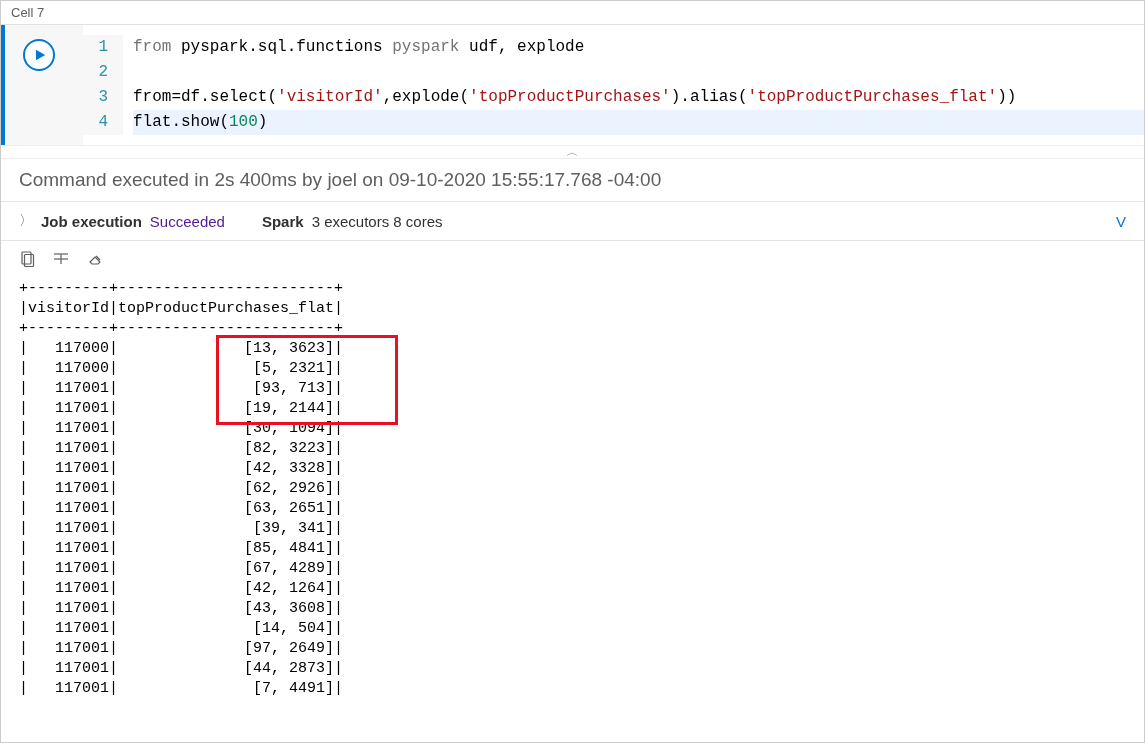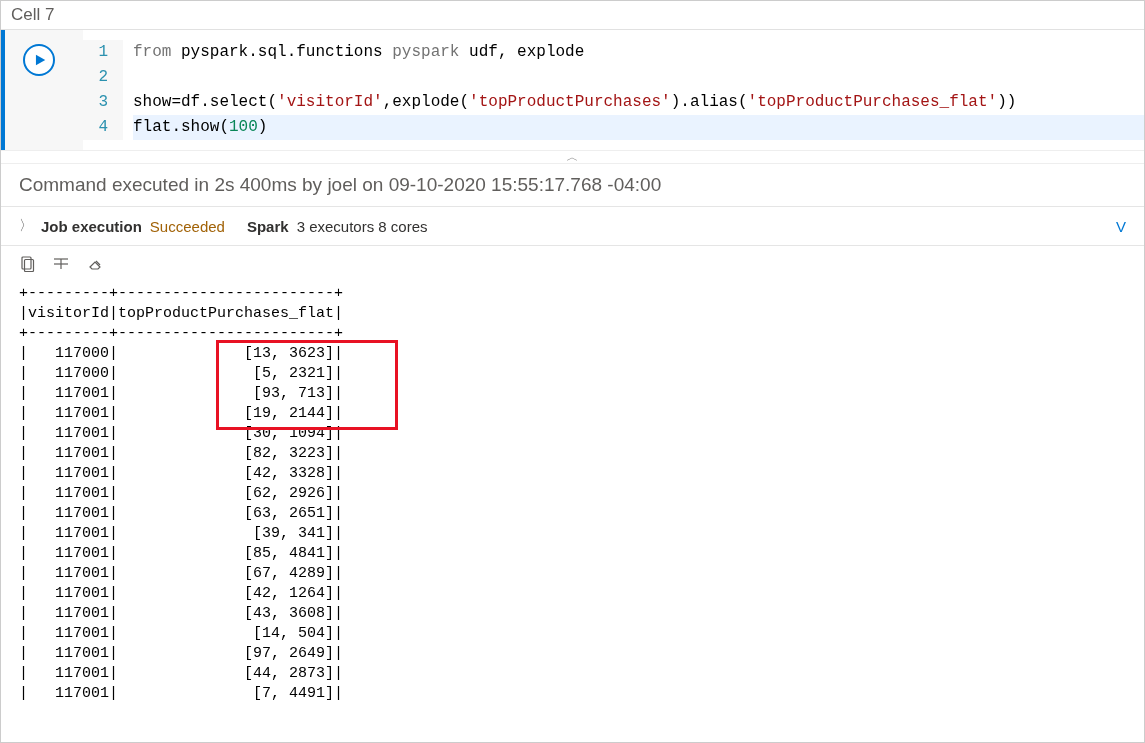--- a/index.html
+++ b/index.html
@@ -8,21 +8,21 @@
       font-size: 14px;
       color: #323130;
       background: #fff;
       width: 1145px;
       height: 743px;
       overflow: hidden;
       border: 1px solid #ccc;
     }
     .cell-header {
       padding: 4px 10px;
-      font-size: 17px;
+      font-size: 13px;
       color: #605e5c;
       border-bottom: 1px solid #e1e1e1;
     }
     .cell-body {
       display: flex;
       border-left: 4px solid #0078d4;
       background: #fff;
     }
     .gutter-left {
       width: 78px;
@@ -83,21 +83,21 @@
       display: flex;
       align-items: center;
       padding: 10px 18px;
       border-top: 1px solid #e5e5e5;
       border-bottom: 1px solid #e5e5e5;
       gap: 8px;
       font-size: 15px;
     }
     .job-chevron { color: #666; font-size: 14px; width: 14px; }
     .job-label { font-weight: 700; }
-    .job-status { color: #a16207; margin-right: 14px; }
+    .job-status { color: #4c1d95; margin-right: 29px; }
     .spark-label { font-weight: 600; }
     .spark-info { color: #323130; }
     .v-link { margin-left: auto; color: #0078d4; }
     .output-toolbar {
       display: flex;
       gap: 18px;
       padding: 10px 18px 6px 18px;
       color: #605e5c;
     }
     .tb-icon { width: 16px; height: 16px; cursor: pointer; }
@@ -132,21 +132,21 @@
   </div>
   <div class="code-area">
     <div class="line-numbers">
       <div>1</div>
       <div>2</div>
       <div>3</div>
       <div>4</div>
     </div>
     <div class="code-lines"><span><span class="kw">from</span><span class="plain"> pyspark.sql.functions </span><span class="kw">pyspark</span><span class="plain"> udf, explode</span></span>
 <span></span>
-<span><span class="plain">show=df.select(</span><span class="str">'visitorId'</span><span class="plain">,explode(</span><span class="str">'topProductPurchases'</span><span class="plain">).alias(</span><span class="str">'topProductPurchases_flat'</span><span class="plain">))</span></span>
+<span><span class="plain">from=df.select(</span><span class="str">'visitorId'</span><span class="plain">,explode(</span><span class="str">'topProductPurchases'</span><span class="plain">).alias(</span><span class="str">'topProductPurchases_flat'</span><span class="plain">))</span></span>
 <span class="hl-line"><span class="plain">flat.show(</span><span class="num">100</span><span class="plain">)</span></span></div>
   </div>
 </div>
 
 <div class="collapse-chevron">︿</div>
 
 <div class="exec-info">Command executed in 2s 400ms by joel on 09-10-2020 15:55:17.768 -04:00</div>
 
 <div class="job-row">
   <span class="job-chevron">〉</span>

